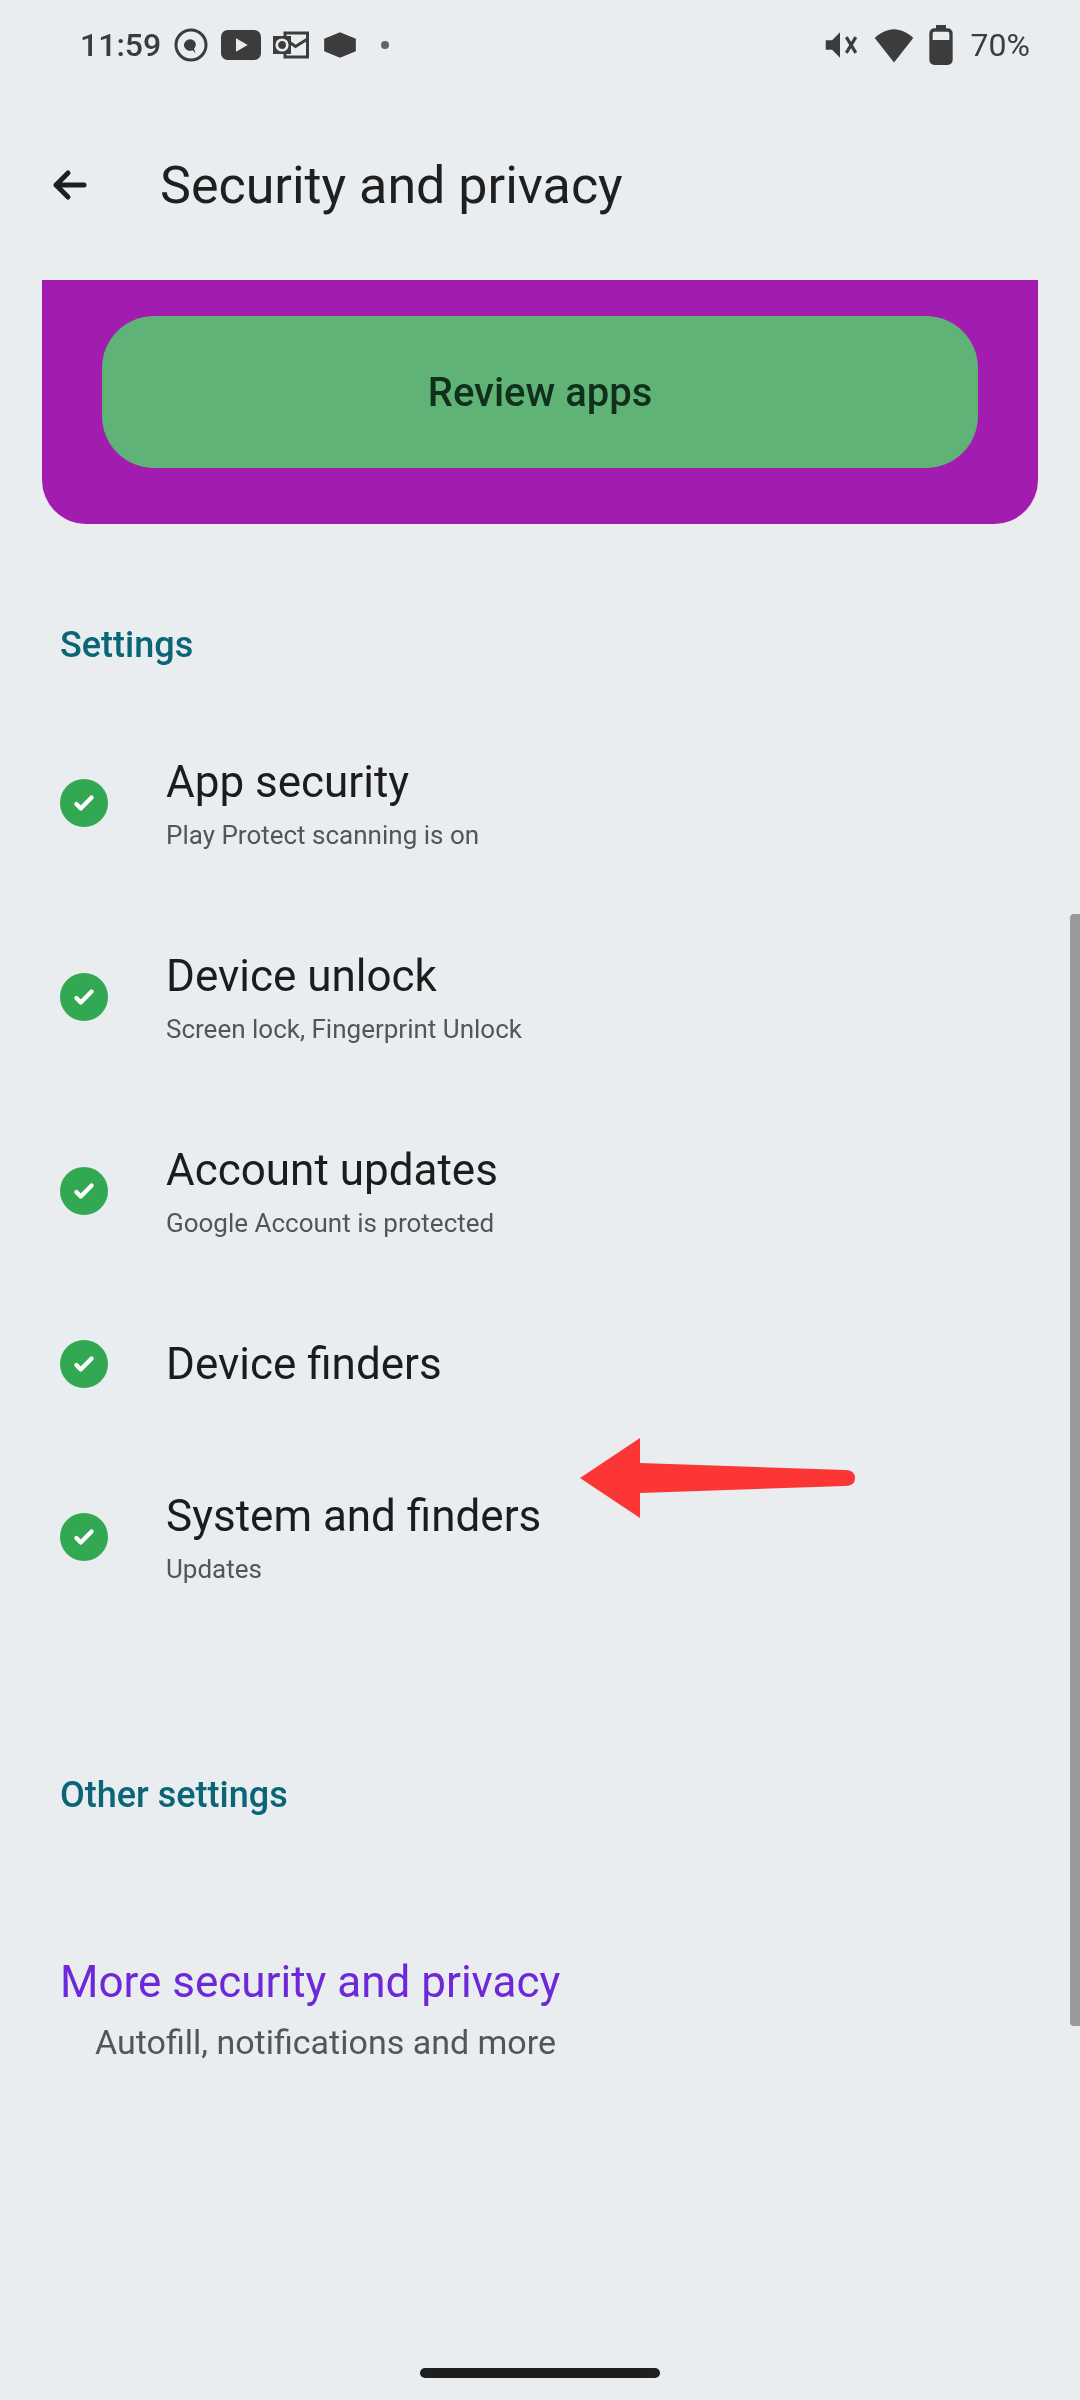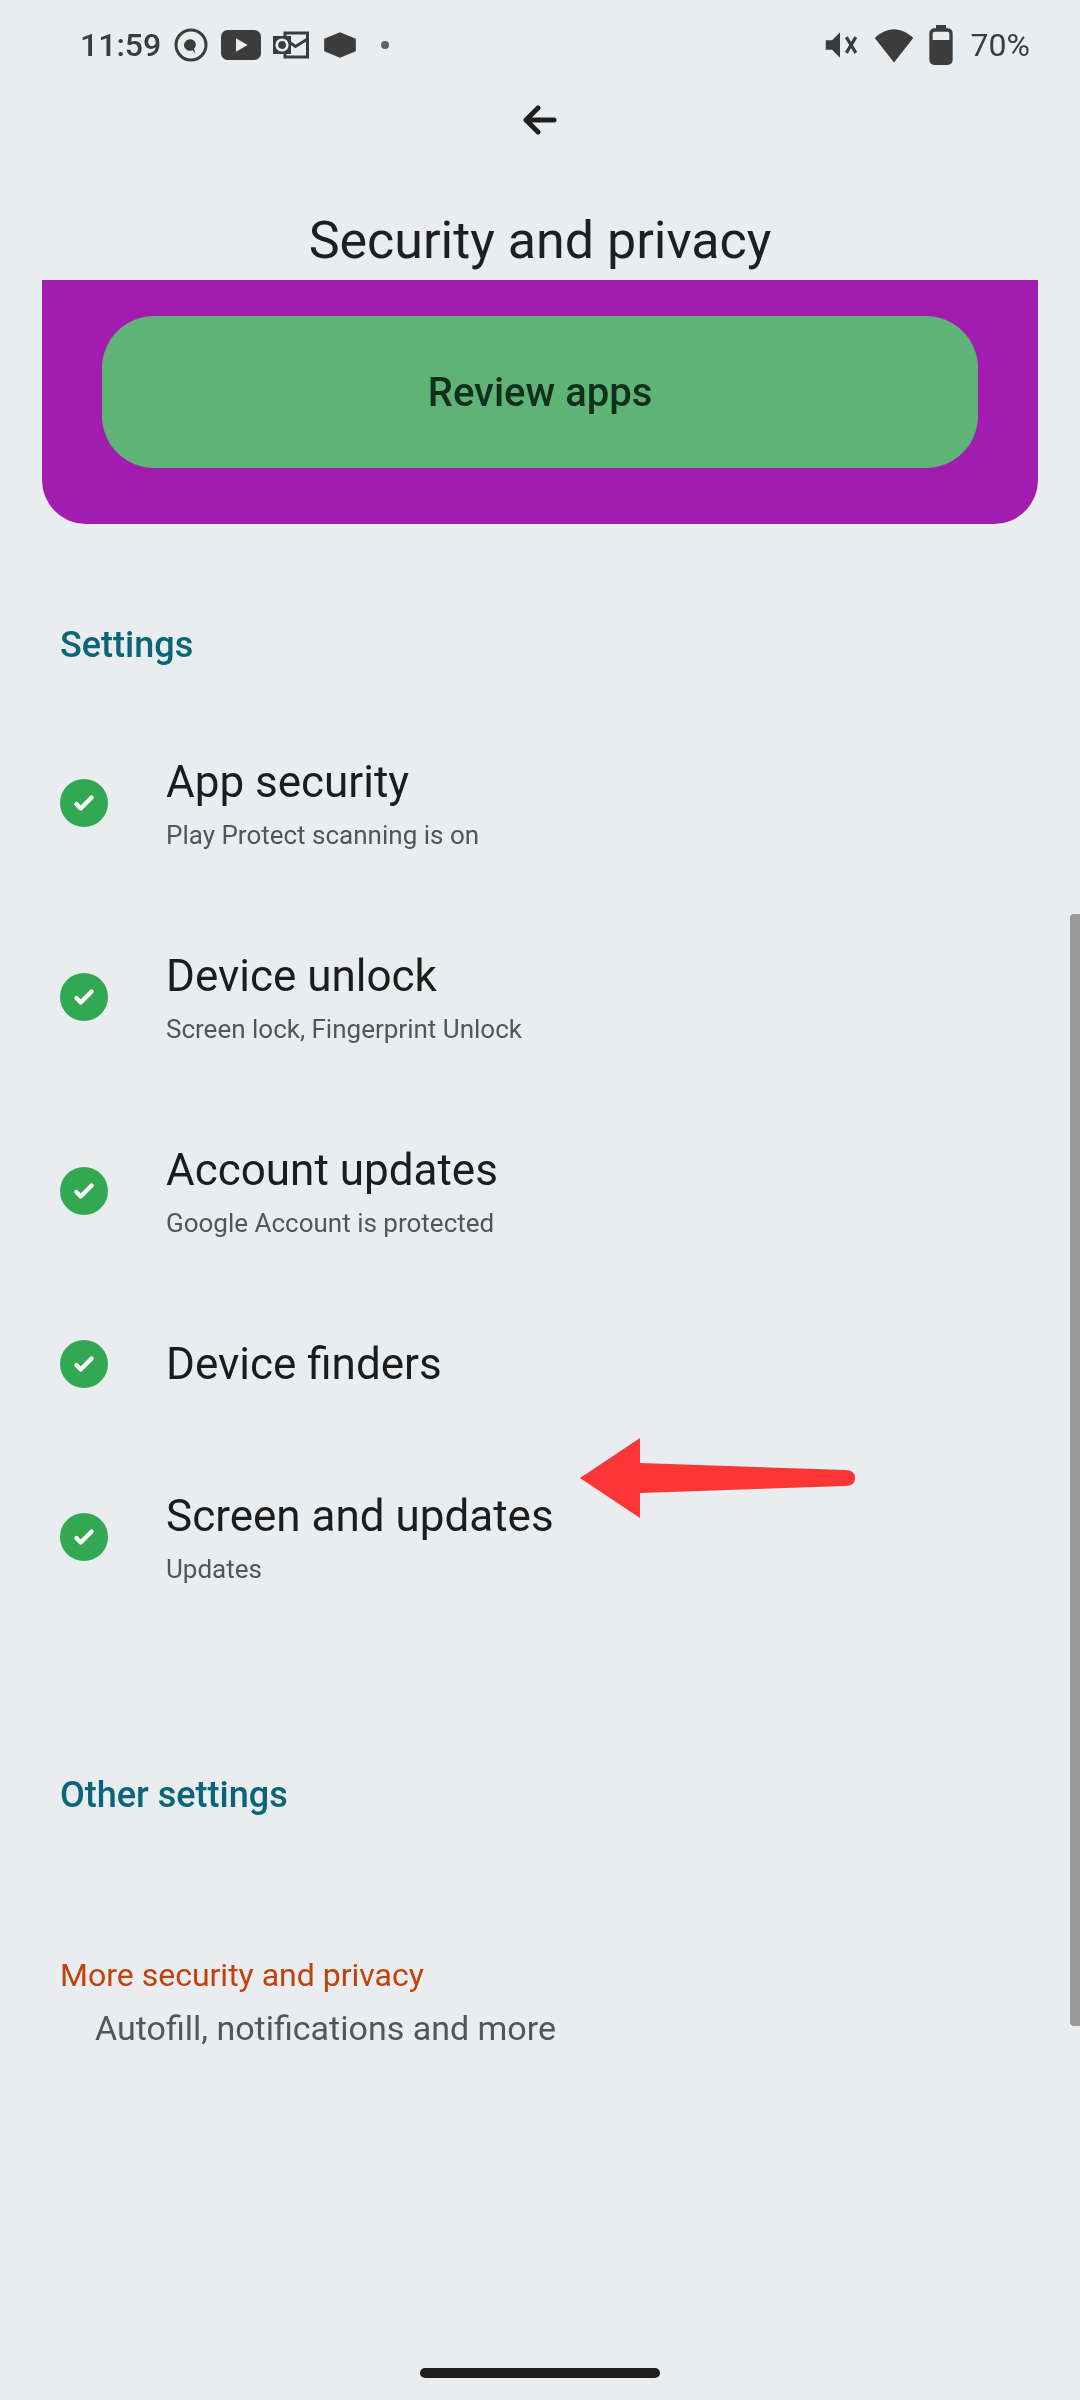--- a/index.html
+++ b/index.html
@@ -8,21 +8,21 @@
     
     .status-bar { height: 90px; display: flex; align-items: center; justify-content: space-between; padding: 0 50px 0 80px; }
     .status-left { display: flex; align-items: center; gap: 12px; }
     .status-time { font-size: 32px; color: #3c3c3c; font-weight: 500; }
     .status-icon { display: inline-flex; align-items: center; }
     .status-right { display: flex; align-items: center; gap: 14px; }
     .battery-pct { font-size: 32px; color: #3c3c3c; margin-left: 4px; }
     .status-dot { width: 8px; height: 8px; background: #5f6368; border-radius: 50%; margin-left: 10px; }
 
     
-    .app-bar { height: 190px; display: flex; align-items: center; padding: 0 40px; gap: 60px; flex-direction: column; }
+    .app-bar { height: 190px; display: flex; align-items: center; padding: 0 40px; gap: 60px; }
     .back-btn { width: 60px; height: 60px; display: flex; align-items: center; justify-content: center; }
     .app-title { font-size: 52px; font-weight: 400; color: #1f1f1f; }
 
     
     .card-container { margin: 0 42px; }
     .card { background: #a21caf; border-radius: 0 0 44px 44px; padding: 36px 60px 56px; }
     .review-btn { width: 100%; height: 152px; background: #60b377; border-radius: 52px; display: flex; align-items: center; justify-content: center; font-size: 40px; color: #10301c; font-weight: 500; }
 
     
     .section { padding: 0 60px; }
@@ -32,21 +32,21 @@
     
     .list-item { display: flex; align-items: center; padding: 50px 0; gap: 58px; position: relative; }
     .item-icon { width: 48px; height: 48px; display: flex; align-items: center; justify-content: center; flex-shrink: 0; }
     .check-badge { width: 48px; height: 48px; background: #33a853; border-radius: 50%; display: flex; align-items: center; justify-content: center; }
     .item-texts { display: flex; flex-direction: column; gap: 12px; }
     .item-title { font-size: 44px; color: #1c1c1c; font-weight: 400; }
     .item-sub { font-size: 26px; color: #555; }
 
     
     .more-item { padding: 100px 60px 40px; }
-    .more-title { font-size: 32px; color: #c2410c; font-weight: 400; margin-bottom: 14px; }
+    .more-title { font-size: 44px; color: #6d28d9; font-weight: 400; margin-bottom: 14px; }
     .more-sub { font-size: 34px; color: #555; margin-left: 35px; }
 
     
     .arrow-annotation { position: absolute; left: 580px; top: 1428px; }
     .arrow-body { fill: #fc3535; }
 
     
     .scroll-indicator { position: absolute; right: 0; top: 914px; width: 10px; height: 1112px; background: #9a9a9a; border-radius: 4px 0 0 4px; }
 
     
@@ -185,21 +185,21 @@
 
   <div class="list-item">
     <div class="item-icon">
       <div class="check-badge">
           <svg width="26" height="26" viewBox="0 0 24 24" fill="none" stroke="#fff" stroke-width="4" stroke-linecap="round" stroke-linejoin="round">
             <path d="M5 13l4 4L19 7"></path>
           </svg>
         </div>
     </div>
     <div class="item-texts">
-      <div class="item-title">Screen and updates</div>
+      <div class="item-title">System and finders</div>
       <div class="item-sub">Updates</div>
     </div>
   </div>
 
 </div>
 
 <div class="section">
   <div class="section-header other">Other settings</div>
 </div>
 

